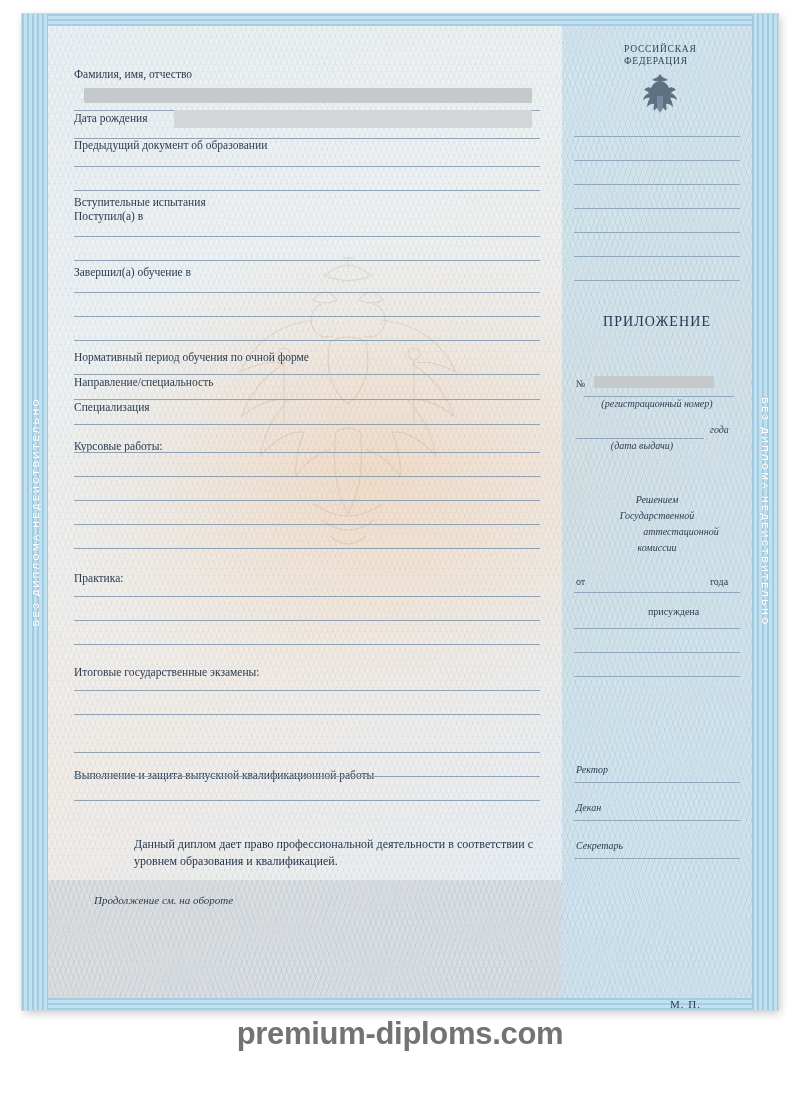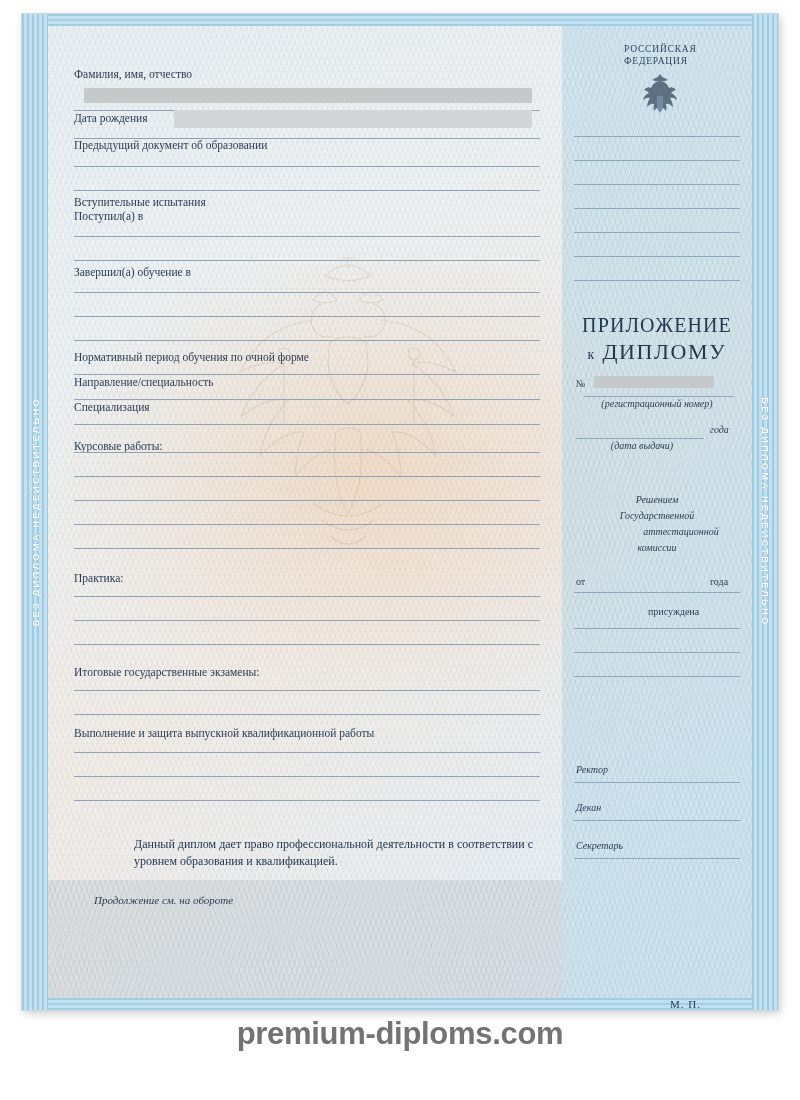--- a/index.html
+++ b/index.html
@@ -167,21 +167,21 @@
   }
 
   #prilozhenie {
     position: absolute;
     left: 0; right: 0;
     top: 288px;
     text-align: center;
     font-family: "Liberation Serif", serif;
     color: #25374f;
   }
-  #prilozhenie .l1 { font-size: 20px; letter-spacing: 1.1px; }
+  #prilozhenie .l1 { font-size: 14px; letter-spacing: 1.1px; }
   #prilozhenie .l2 { font-size: 22px; letter-spacing: 1.6px; margin-top: 2px; }
   #prilozhenie .l2 .sm { font-size: 14px; letter-spacing: 1px; }
 
   .r-center {
     position: absolute;
     left: 0; right: 0;
     text-align: center;
     font-family: "Liberation Serif", serif;
     color: #2c3c52;
     font-size: 10px;
@@ -329,21 +329,21 @@
 
   <div class="lbl" style="left:52px; top:558px;">Практика:</div>
   <div class="fld-line" style="left:52px; top:582px; width:466px;"></div>
   <div class="fld-line" style="left:52px; top:606px; width:466px;"></div>
   <div class="fld-line" style="left:52px; top:630px; width:466px;"></div>
 
   <div class="lbl" style="left:52px; top:652px;">Итоговые государственные экзамены:</div>
   <div class="fld-line" style="left:52px; top:676px; width:466px;"></div>
   <div class="fld-line" style="left:52px; top:700px; width:466px;"></div>
 
-  <div class="lbl" style="left:52px; top:713px;text-align:center;">Выполнение и защита выпускной квалификационной работы</div>
+  <div class="lbl" style="left:52px; top:755px;text-align:center;">Выполнение и защита выпускной квалификационной работы</div>
   <div class="fld-line" style="left:52px; top:738px; width:466px;"></div>
   <div class="fld-line" style="left:52px; top:762px; width:466px;"></div>
   <div class="fld-line" style="left:52px; top:786px; width:466px;"></div>
 
   <div id="right-statement">Данный диплом дает право профессиональной деятельности в соответствии с уровнем образования и квалификацией.</div>
 
   <div id="continuation">Продолжение см. на обороте</div>
 
   <div id="right-col">
 
@@ -364,24 +364,20 @@
     <div class="r-line" style="top:110px;"></div>
     <div class="r-line" style="top:134px;"></div>
     <div class="r-line" style="top:158px;"></div>
     <div class="r-line" style="top:182px;"></div>
     <div class="r-line" style="top:206px;"></div>
     <div class="r-line" style="top:230px;"></div>
     <div class="r-line" style="top:254px;"></div>
 
     <div id="prilozhenie">
       <div class="l1">ПРИЛОЖЕНИЕ</div>
-      <div class="l2">
-        <span class="sm">к</span>
-        <span>ДИПЛОМУ</span>
-      </div>
     </div>
 
     <div class="r-small" style="left:14px; top:352px; font-style:normal;">№</div>
     <div class="redact" style="left:32px; top:350px; width:120px; height:12px;"></div>
     <div class="r-line" style="top:370px; left:22px; width:150px;"></div>
     <div class="r-center" style="top:372px;">(регистрационный номер)</div>
 
     <div class="r-line" style="top:412px; left:14px; width:128px;"></div>
     <div class="r-small" style="left:148px; top:398px;">года</div>
     <div class="r-center" style="top:414px; left:-30px;">(дата выдачи)</div>

